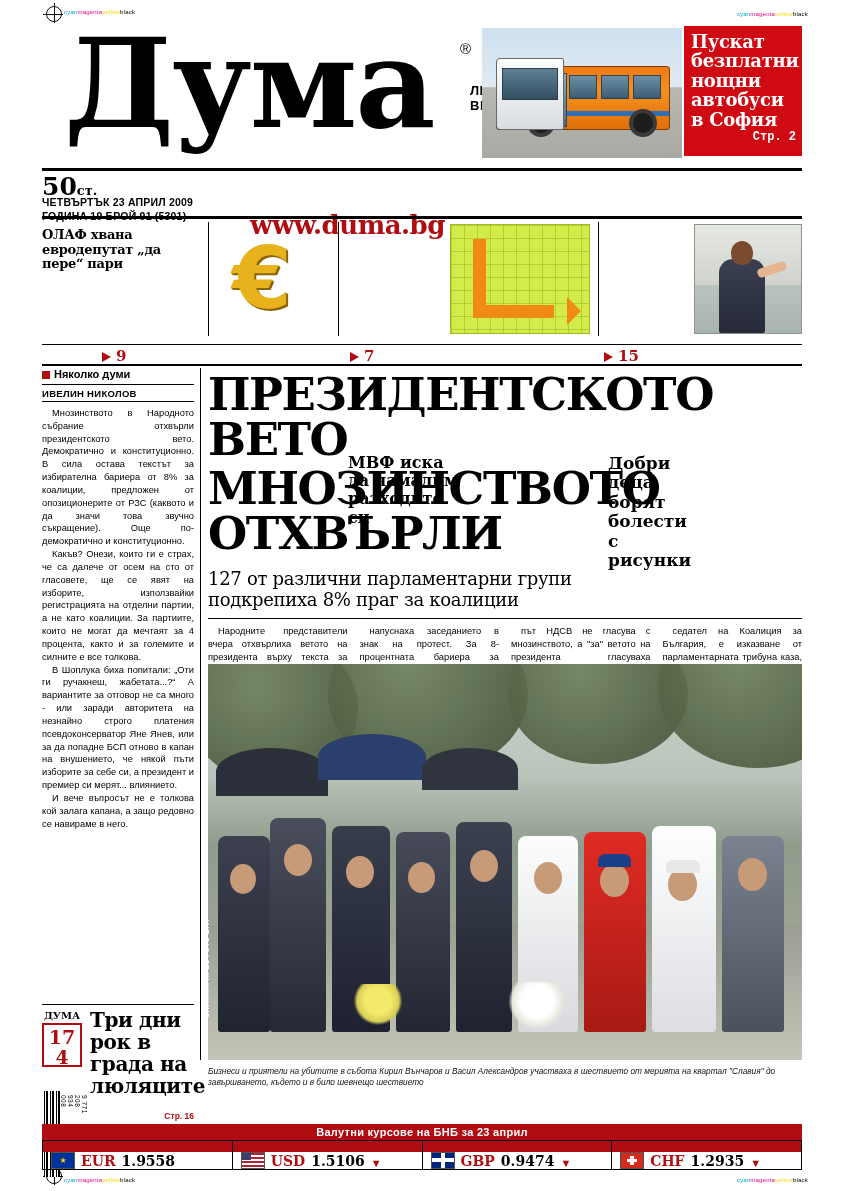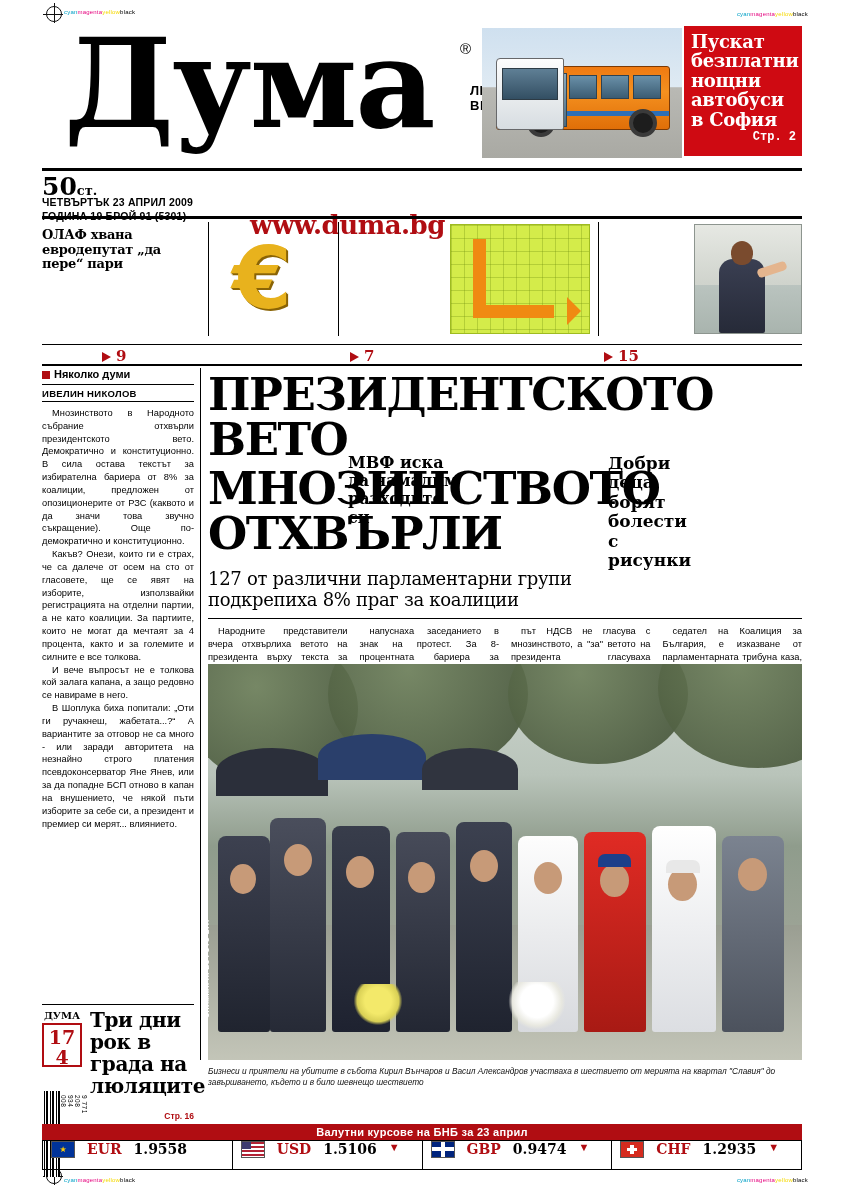--- a/index.html
+++ b/index.html
@@ -516,43 +516,43 @@
     left: 18px; top: 90px;
     font-size: 6.5px;
     writing-mode: vertical-rl;
     letter-spacing: .5px;
   }
 
   
   .fx-title {
     position: absolute;
     left: 42px; top: 1124px;
-    width: 760px; height: 16px;
+    width: 760px; height: 28px;
     background: #b00d12;
     color: #fff;
     font-size: 11px;
     font-weight: bold;
     text-align: center;
     line-height: 16px;
     letter-spacing: .3px;
   }
   .fx-bar {
     position: absolute;
     left: 42px; top: 1140px;
     width: 760px; height: 30px;
     border: 1px solid #000;
     box-sizing: border-box;
     display: flex;
     align-items: center;
   }
   .fx-item {
     flex: 1;
     display: flex;
-    align-items: flex-start;
-    gap: 12px;
+    align-items: flex-end;
+    gap: 6px;
     padding-left: 8px;
     height: 100%;
     border-right: 1px solid #000;
     box-sizing: border-box;
   }
   .fx-item:last-child { border-right: none; }
   .fx-code {
     font-family: "DejaVu Serif", serif;
     font-weight: bold;
     font-size: 14px;
@@ -696,22 +696,22 @@
   <div class="hline" style="left:42px; top:364px; width:760px; height:2px;"></div>
 
   <div class="main">
 
     <div class="lead-col">
       <div class="kicker">Няколко думи</div>
       <div class="byline">ИВЕЛИН НИКОЛОВ</div>
       <div class="lead-body">
         <p>Мнозинството в Народното събрание отхвърли президентското вето. Демократично и конституционно. В сила остава текстът за избирателна бариера от 8% за коалиции, предложен от опозиционерите от РЗС (каквото и да значи това звучно съкращение). Още по-демократично и конституционно.</p>
         <p>Какъв? Онези, които ги е страх, че са далече от осем на сто от гласовете, ще се явят на изборите, използвайки регистрацията на отделни партии, а не като коалиции. За партиите, които не могат да мечтаят за 4 процента, както и за големите и силните е все толкова.</p>
+        <p>В Шоплука биха попитали: „Оти ги ручакнеш, жабетата...?“ А вариантите за отговор не са много - или заради авторитета на незнайно строго платения псевдоконсерватор Яне Янев, или за да попадне БСП отново в капан на внушението, че някой пъти изборите за себе си, а президент и премиер си мерят... влиянието.</p>
         <p>И вече въпросът не е толкова кой залага капана, а защо редовно се навираме в него.</p>
-        <p>В Шоплука биха попитали: „Оти ги ручакнеш, жабетата...?“ А вариантите за отговор не са много - или заради авторитета на незнайно строго платения псевдоконсерватор Яне Янев, или за да попадне БСП отново в капан на внушението, че някой пъти изборите за себе си, а президент и премиер си мерят... влиянието.</p>
       </div>
     </div>
 
     <div class="promo">
       <div class="promo-badge">
         <div class="lbl">ДУМА</div>
         <div class="num">
           <div>17</div>
           <div>4</div>
         </div>

